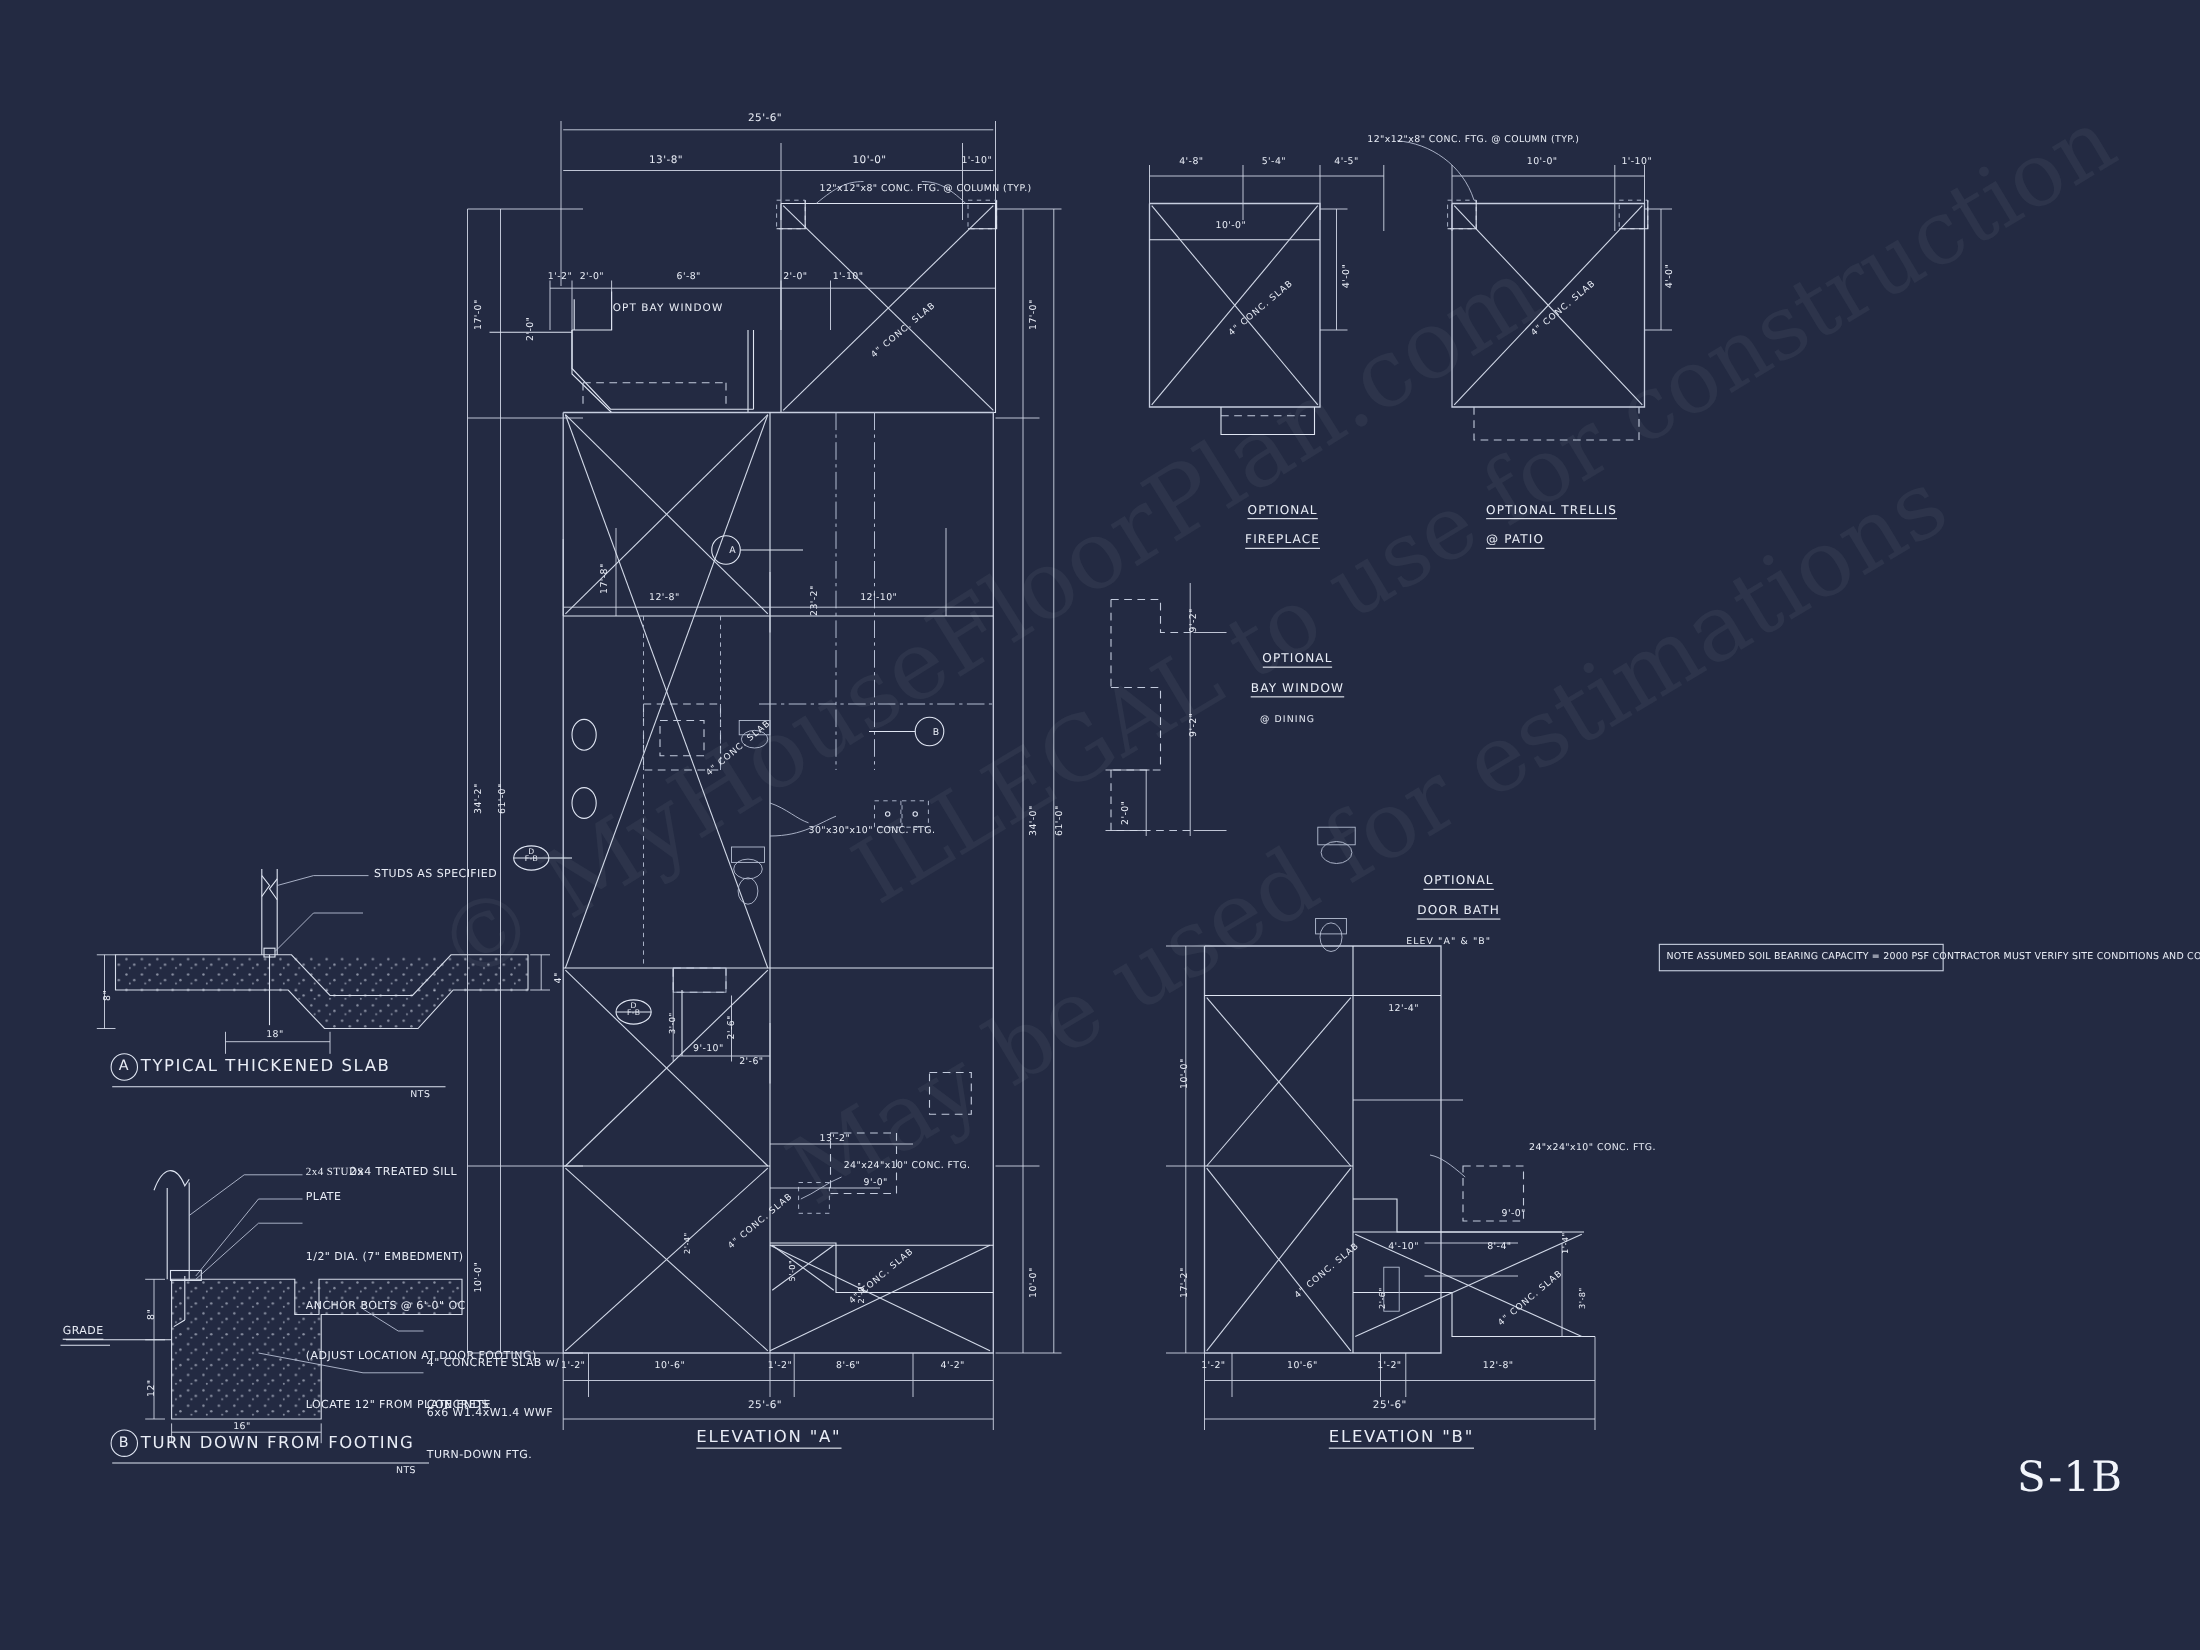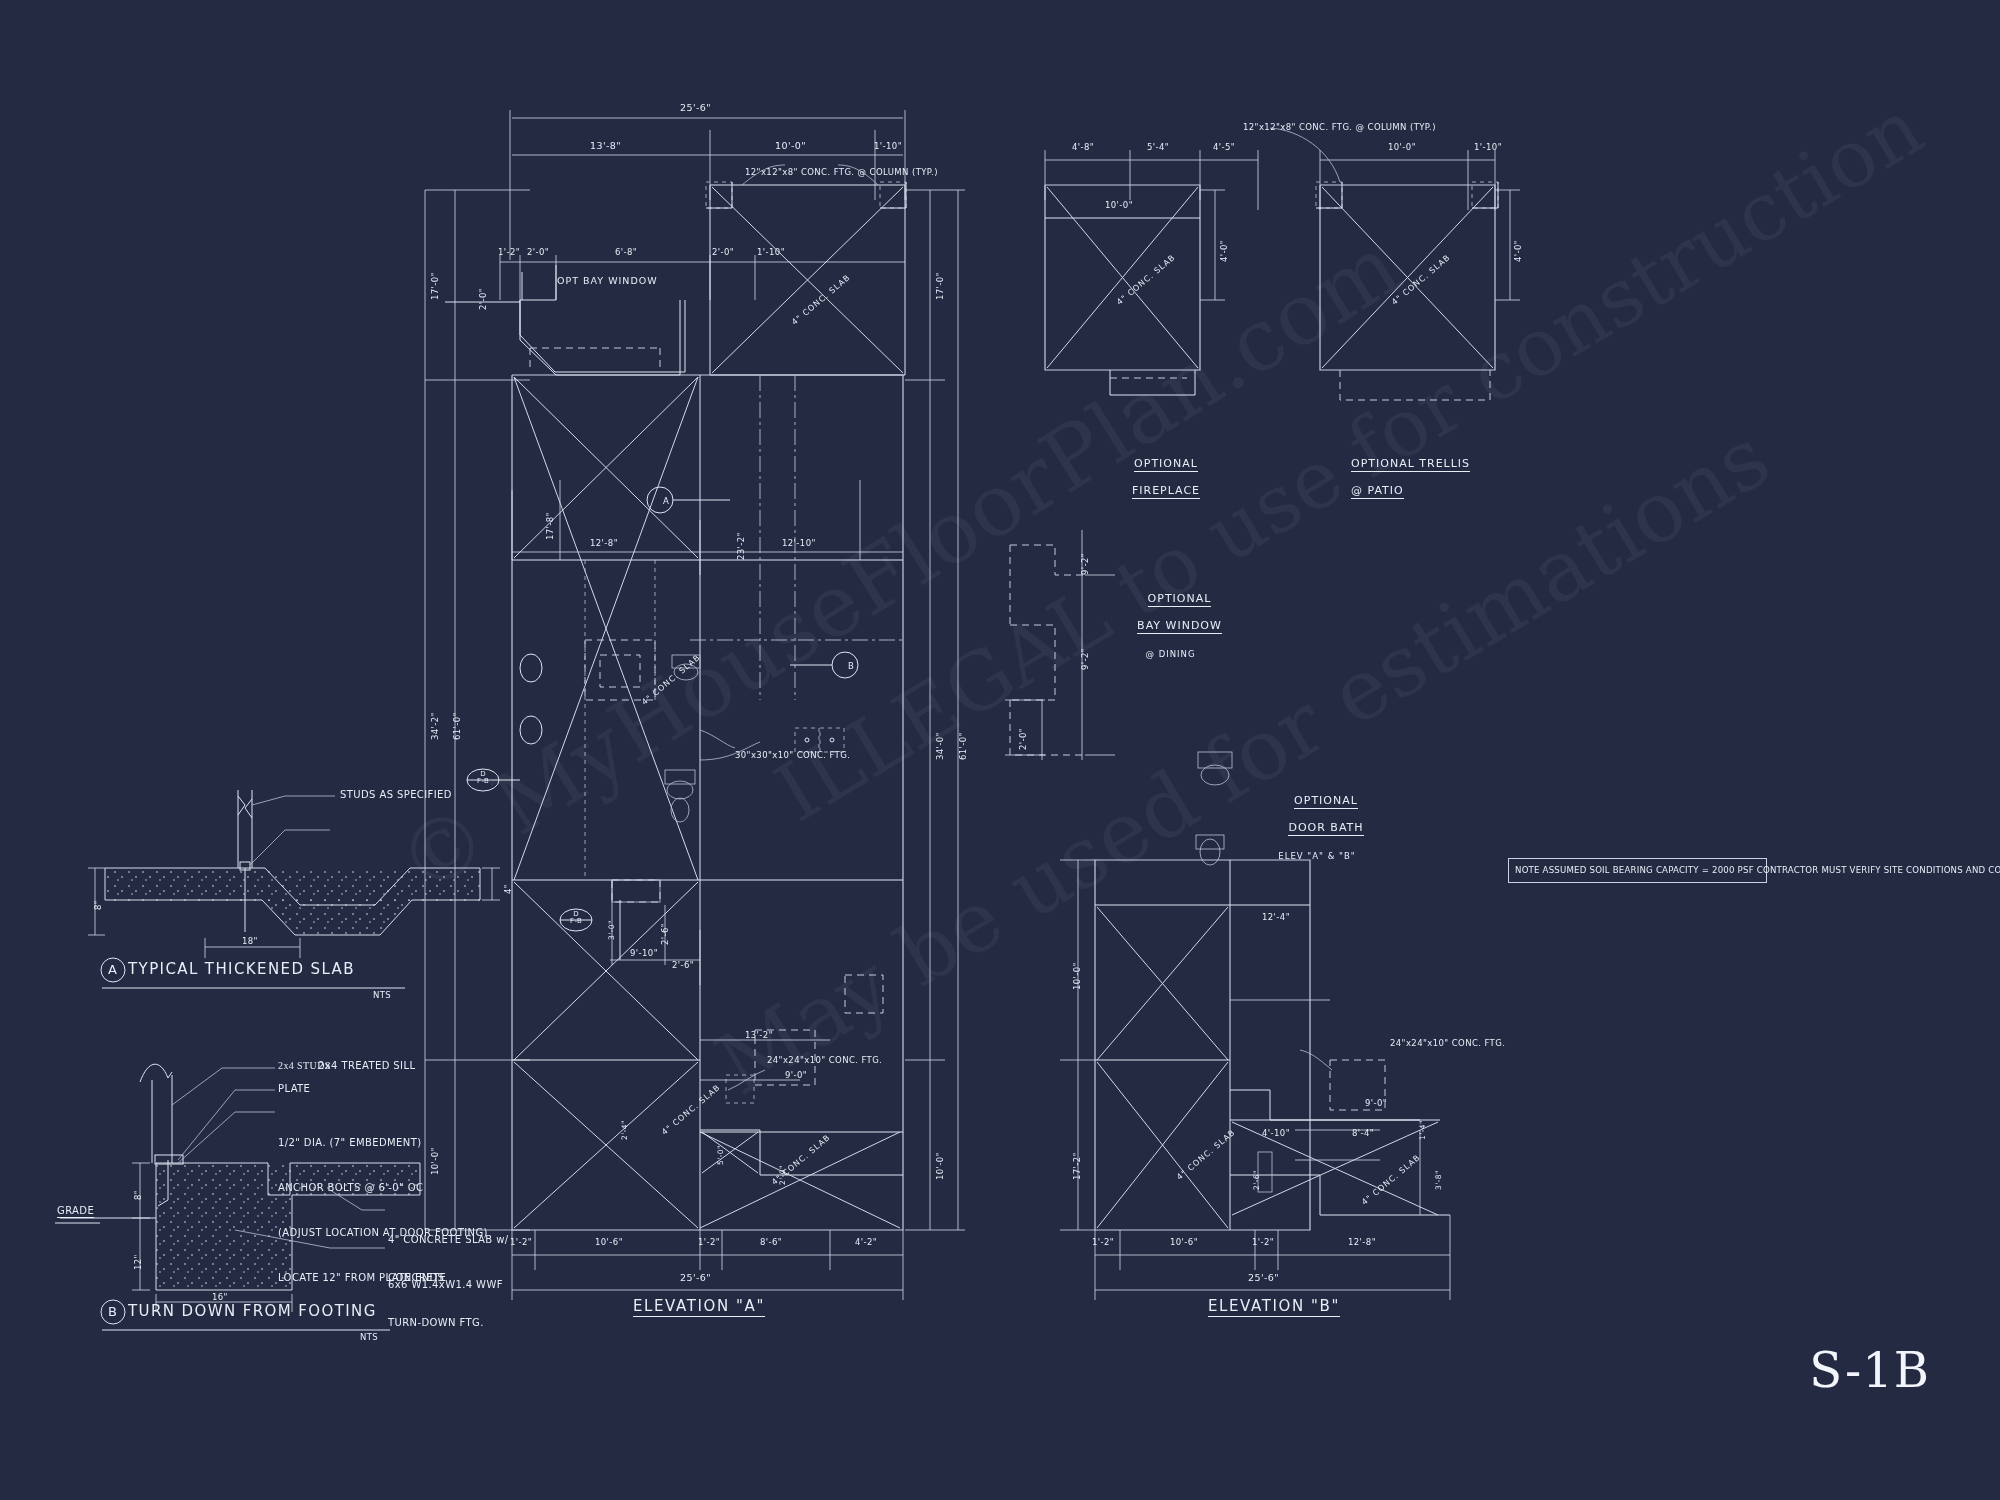--- a/index.html
+++ b/index.html
@@ -31,22 +31,22 @@
   .lbl-s{font-size:11px;letter-spacing:1px;}
   .vert{transform-origin:0 0;}
   .ul{border-bottom:1px solid #e9edf6;padding-bottom:1px;}
 
   #title-main{position:absolute;right:195px;bottom:275px;text-align:center;}
   #title-main .t1{font-size:23px;letter-spacing:2.2px;border-bottom:1.5px solid #e9edf6;display:inline-block;padding-bottom:2px;}
   #title-main .t2{font-size:23px;letter-spacing:2.2px;border-bottom:1.5px solid #e9edf6;display:inline-block;padding-bottom:2px;margin-top:3px;}
   #title-main .sc{font-size:12px;letter-spacing:1.4px;color:#3fd9d9;margin-top:6px;}
   #notes-block{position:absolute;right:210px;bottom:175px;font-size:10.5px;line-height:1.55;letter-spacing:0.5px;}
   #notes-block .hd{border-bottom:1px solid #e9edf6;display:inline-block;margin-bottom:3px;}
-  #sheet-no{position:absolute;right:70px;bottom:102px;
-     font-family:"DejaVu Serif","Liberation Serif",serif;font-size:48px;color:#f2f5fb;letter-spacing:1px;}
+  #sheet-no{position:absolute;right:70px;bottom:136px;
+     font-family:"DejaVu Serif","Liberation Serif",serif;font-size:38px;color:#f2f5fb;letter-spacing:1px;}
   #soil-note{position:absolute;left:1508px;top:858px;width:245px;border:1px solid #c9d1e2;
      padding:5px 6px;font-size:8.6px;line-height:1.5;letter-spacing:0.2px;}
 
   .wm{position:absolute;color:rgba(225,232,245,0.055);
       font-family:"DejaVu Serif","Liberation Serif",serif;white-space:nowrap;pointer-events:none;}
   #wm1{font-size:86px;left:380px;top:830px;transform:rotate(-32deg);transform-origin:left top;}
   #wm2{font-size:84px;left:700px;top:1030px;transform:rotate(-31deg);transform-origin:left top;}
   #wm3{font-size:80px;left:760px;top:760px;transform:rotate(-31deg);transform-origin:left top;}
 </style>
 </head>

